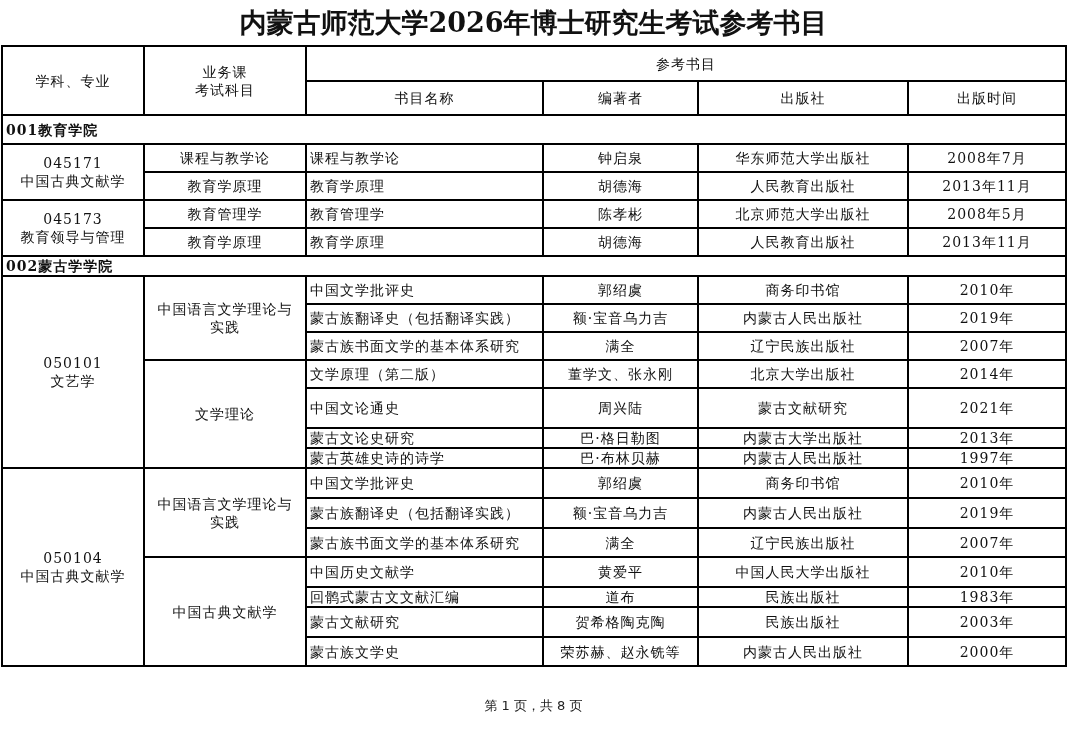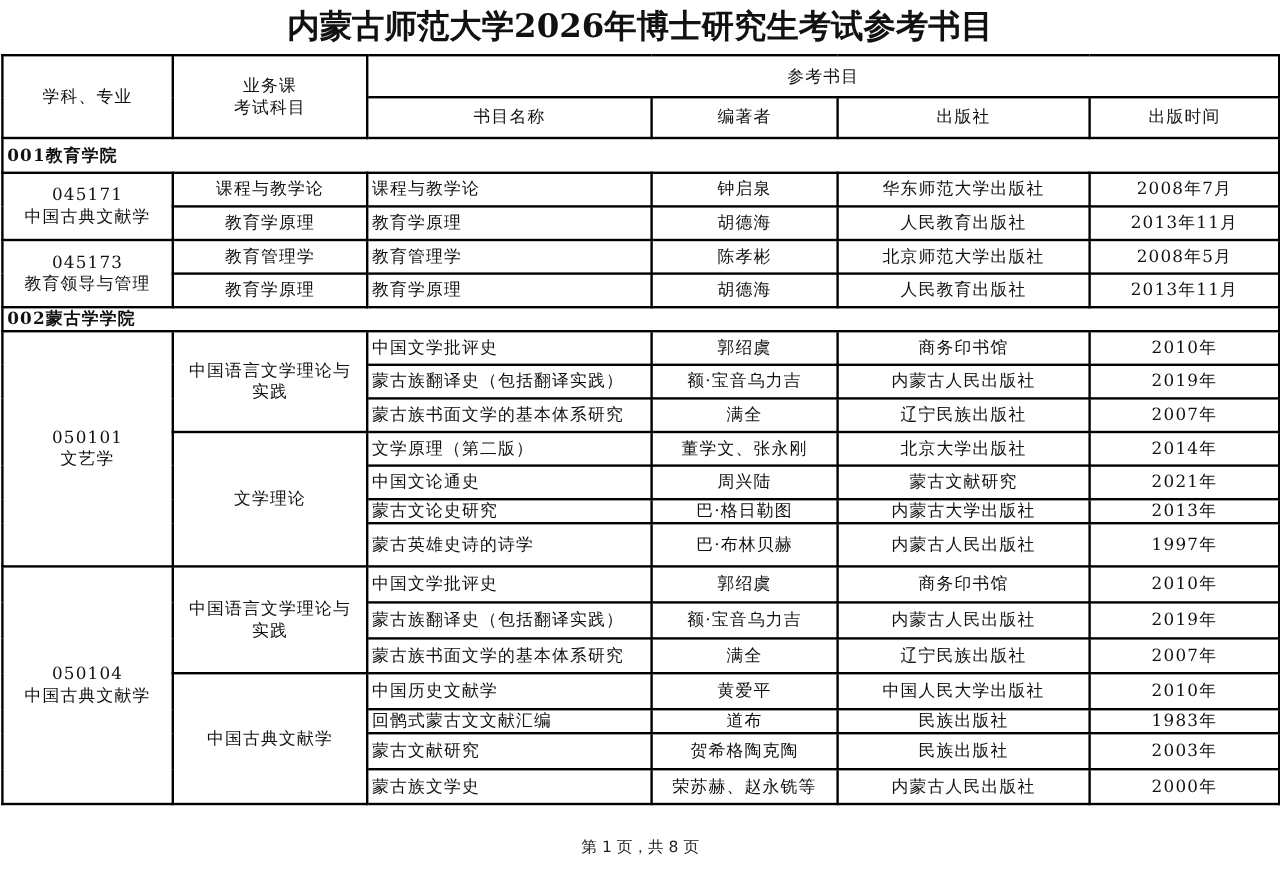--- a/index.html
+++ b/index.html
@@ -120,33 +120,33 @@
     <td>辽宁民族出版社</td>
     <td>2007年</td>
   </tr>
   <tr style="height:28px">
     <td rowspan="4">文学理论</td>
     <td class="left">文学原理（第二版）</td>
     <td>董学文、张永刚</td>
     <td>北京大学出版社</td>
     <td>2014年</td>
   </tr>
-  <tr style="height:28px">
+  <tr style="height:40px">
     <td class="left">中国文论通史</td>
     <td>周兴陆</td>
     <td>蒙古文献研究</td>
     <td>2021年</td>
   </tr>
   <tr style="height:20px">
     <td class="left">蒙古文论史研究</td>
     <td>巴·格日勒图</td>
     <td>内蒙古大学出版社</td>
     <td>2013年</td>
   </tr>
-  <tr style="height:36px">
+  <tr style="height:20px">
     <td class="left">蒙古英雄史诗的诗学</td>
     <td>巴·布林贝赫</td>
     <td>内蒙古人民出版社</td>
     <td>1997年</td>
   </tr>
 
   <tr style="height:30px">
     <td class="wrap" rowspan="7">
       <span class="line2">050104</span>
       <span class="line2">中国古典文献学</span>

